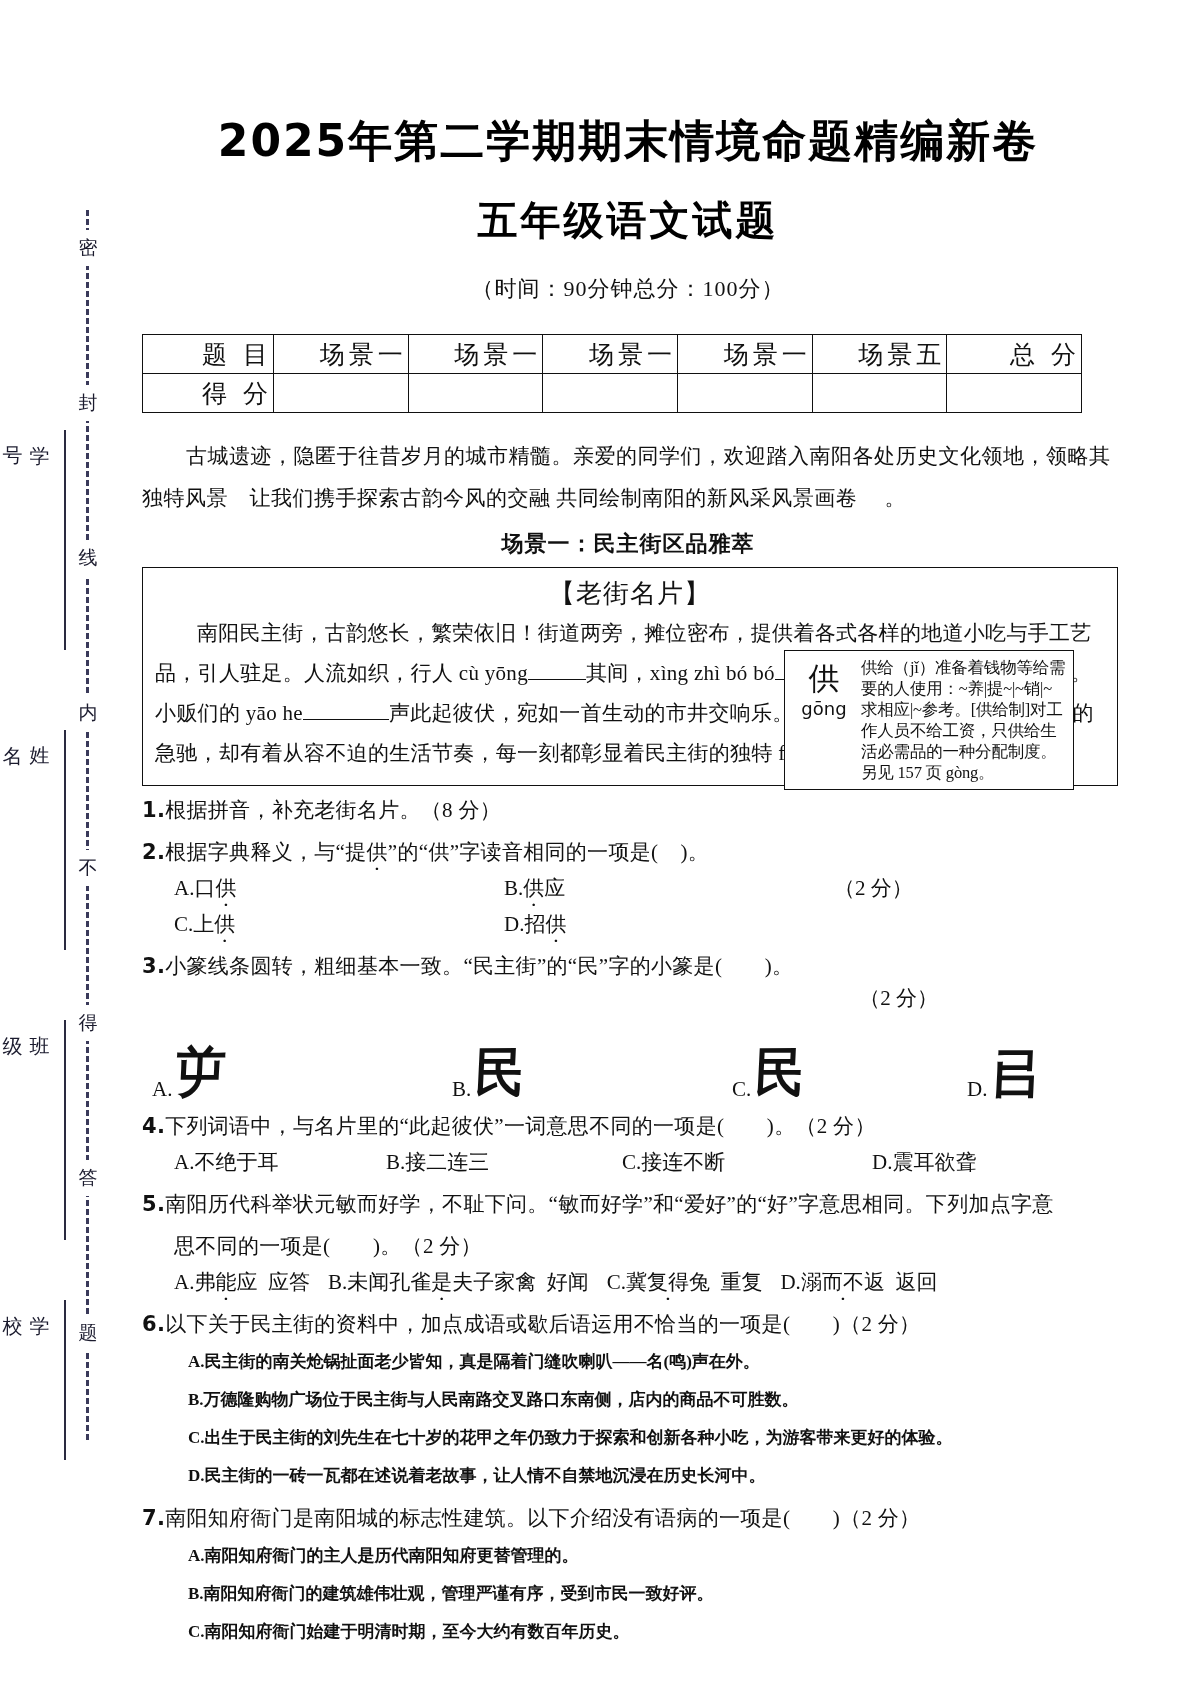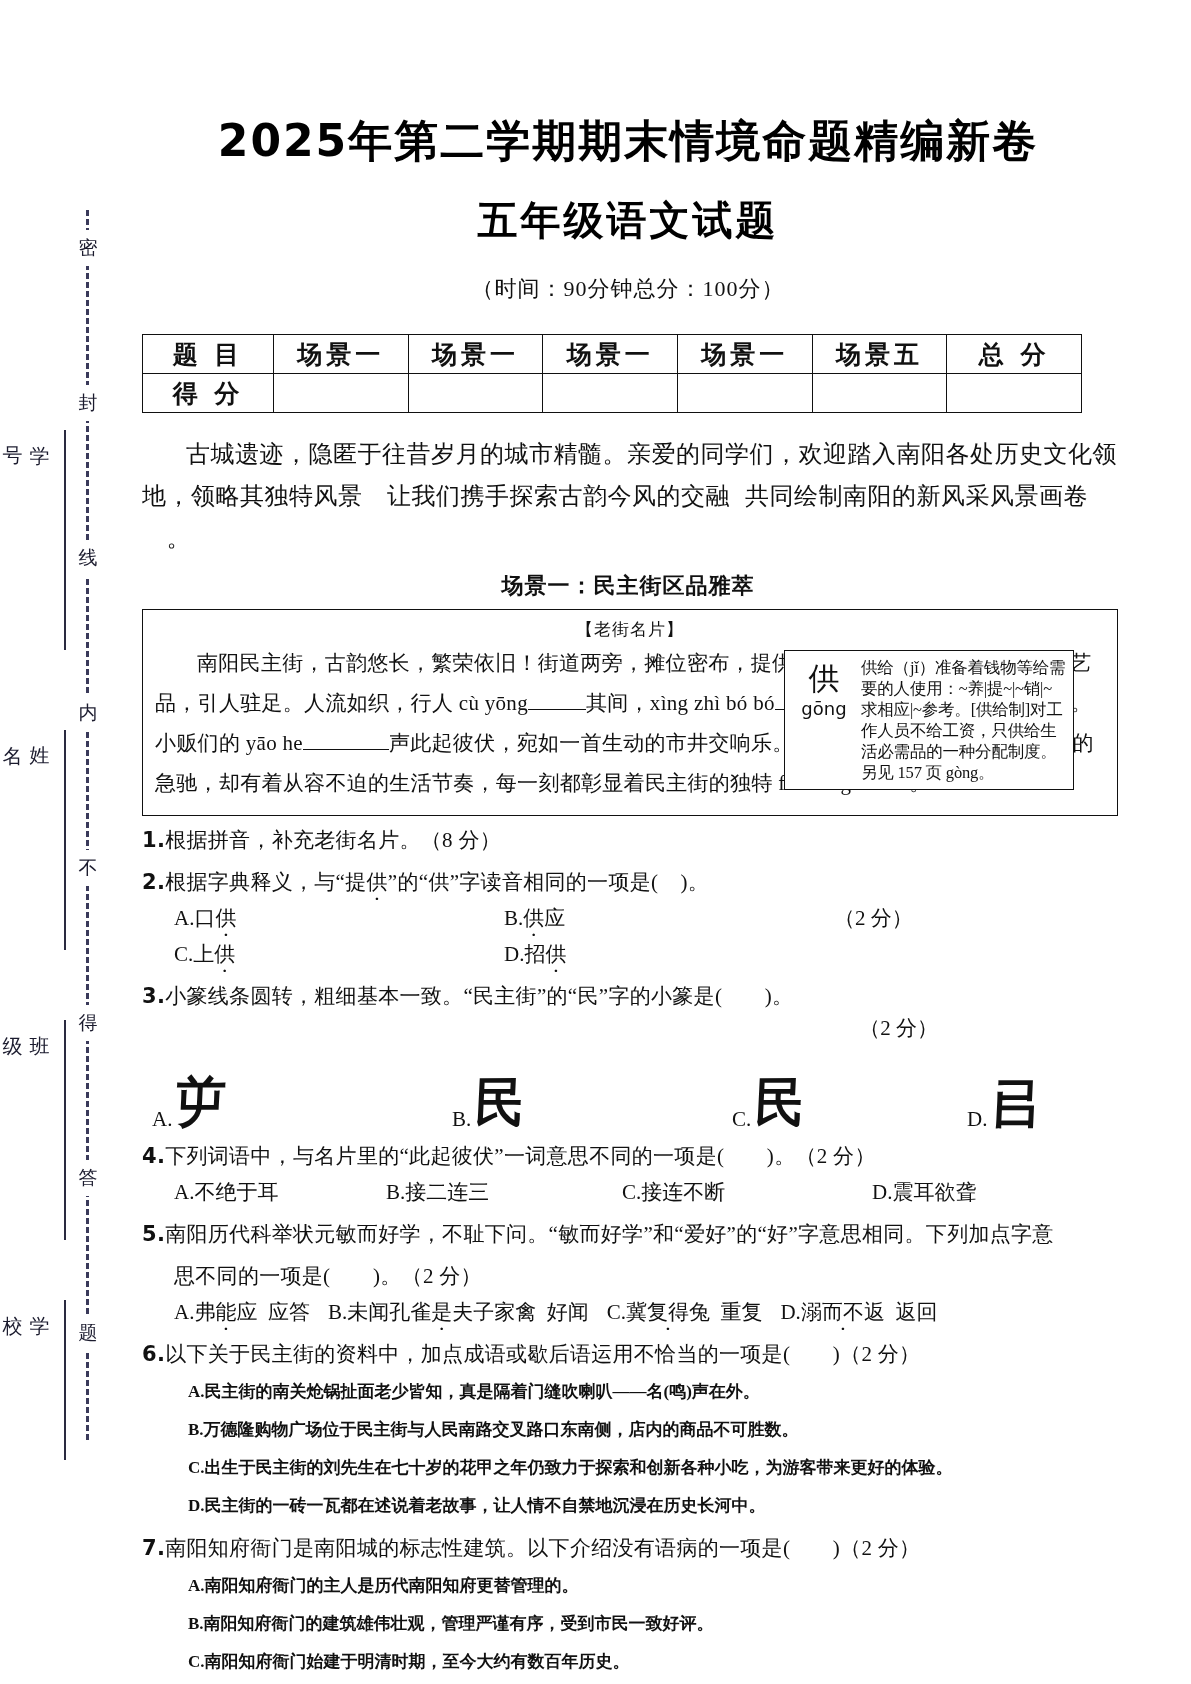--- a/index.html
+++ b/index.html
@@ -107,56 +107,56 @@
   
   table.score-table {
     border-collapse: collapse;
     margin: 30px 0 0 14px;
     width: 940px;
     table-layout: fixed;
   }
   table.score-table td {
     border: 1.5px solid #111;
     height: 36px;
-    text-align: center;
+    text-align: right;
     font-size: 25px;
-    font-weight: bold;
+    font-weight: normal;
     font-family: "DejaVu Sans", "Liberation Sans", sans-serif;
     letter-spacing: 4px;
   }
   table.score-table td.first-col { width: 128px; }
 
   
   .intro {
     margin: 22px 10px 0 14px;
-    font-size: 24px;
+    font-size: 21px;
     line-height: 42px;
     text-indent: 44px;
-    font-family: Liberation Mono, monospace;
+    font-family: Liberation Serif, serif;
     letter-spacing: 0.5px;
   }
 
   .scene-heading {
     text-align: center;
     font-weight: bold;
     font-size: 22px;
     font-family: "DejaVu Sans", "Liberation Sans", sans-serif;
     margin: 10px 0 8px 0;
     letter-spacing: 1px;
   }
 
   
   .card-box {
     border: 1.5px solid #111;
     margin: 0 10px 0 14px;
     padding: 8px 12px 12px 12px;
   }
   .card-title {
     text-align: center;
-    font-size: 17px;
+    font-size: 26px;
     margin-bottom: 2px;
     letter-spacing: 1px;
   }
   .card-body {
     font-size: 21px;
     line-height: 40px;
     text-indent: 42px;
     letter-spacing: 0.3px;
   }
   .blank-u {

